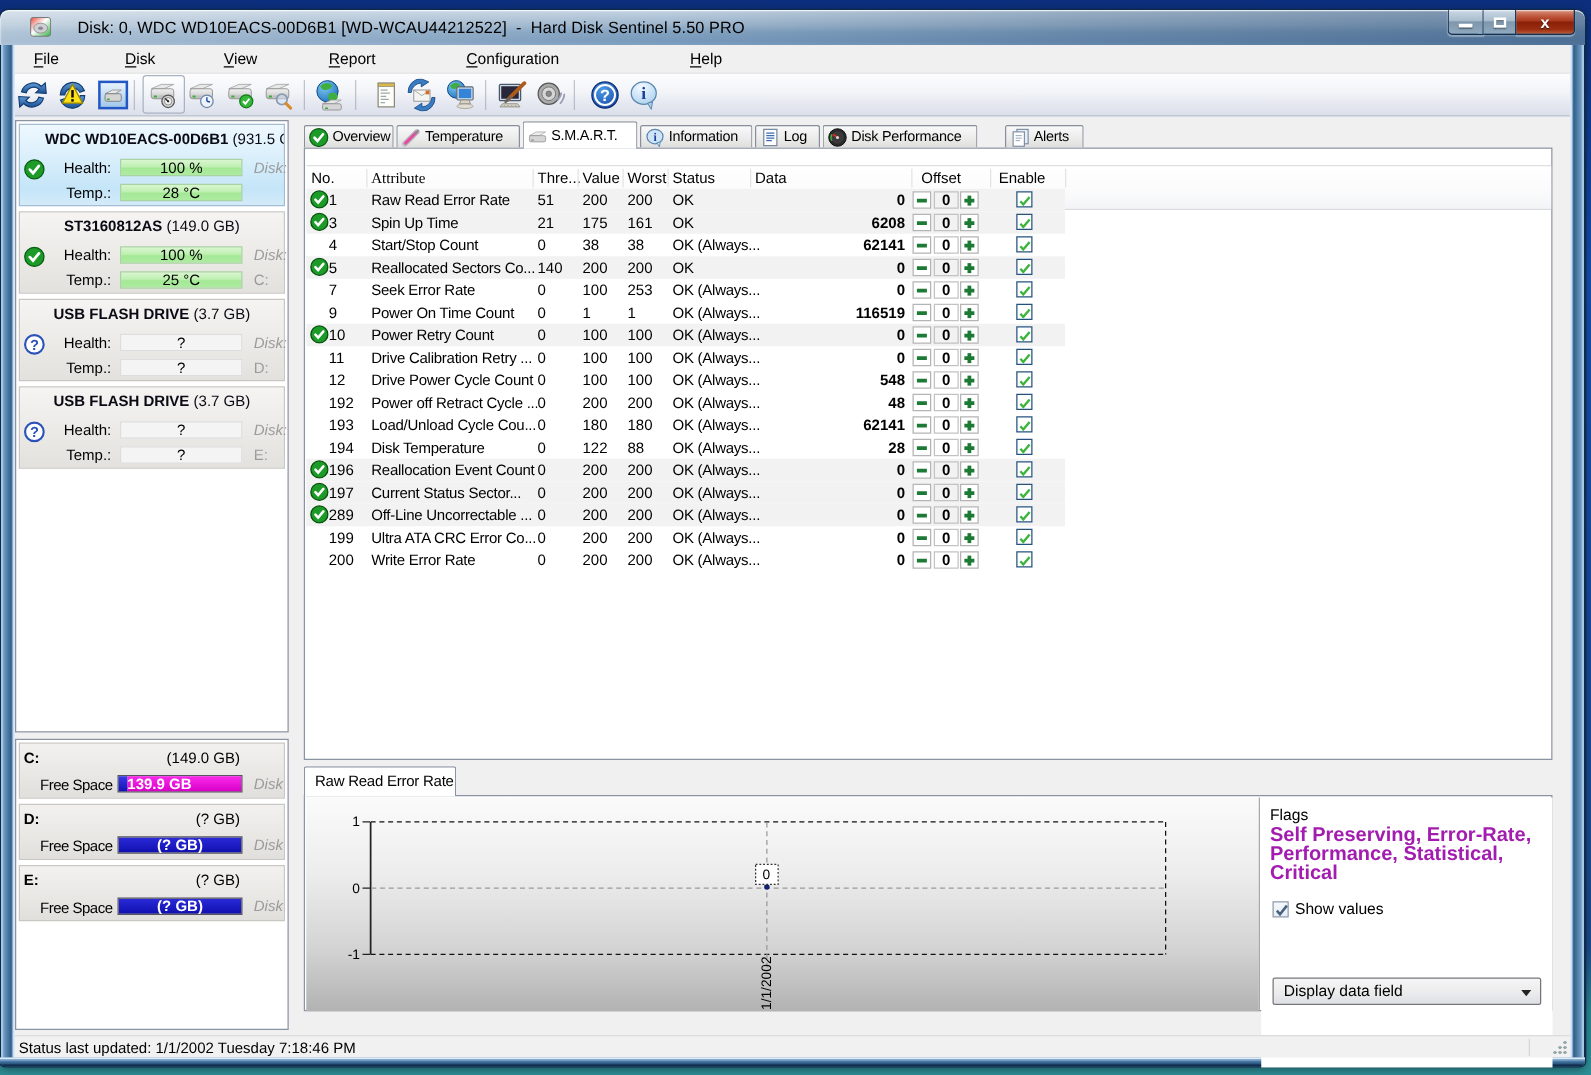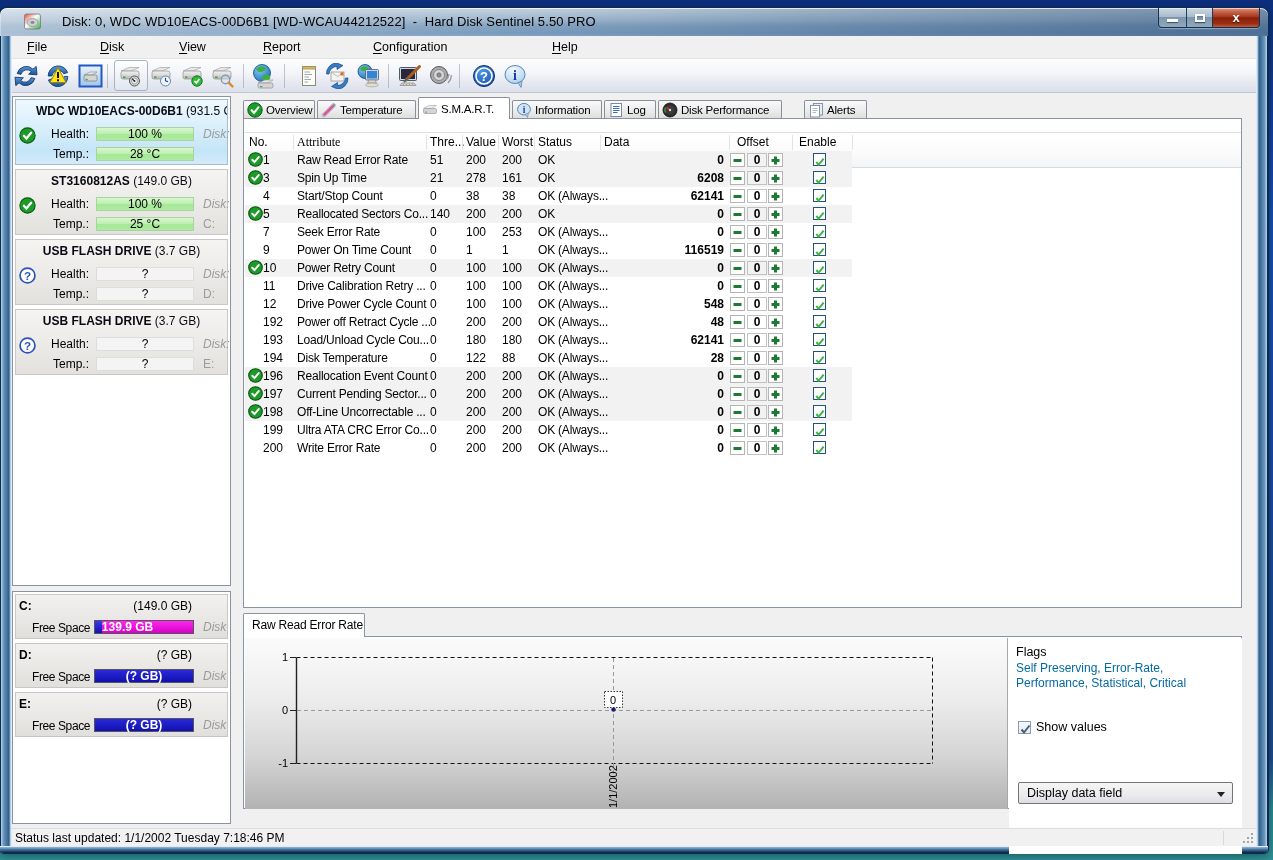--- a/index.html
+++ b/index.html
@@ -137,21 +137,21 @@
 
   
   #sub-tab { position:absolute; left:231px; top:520px; width:122px; height:24px; background:#fff;
     border:1px solid #8a93a2; border-bottom:none; border-radius:2px 2px 0 0; z-index:6;
     font-size:12px; color:#000; padding:4px 0 0 8px; white-space:nowrap; overflow:hidden; letter-spacing:-0.2px; }
   #chart-region { position:absolute; left:1px; top:1px; width:763px; height:171px;
     border-right:1px solid #a8a8a8;
     background:linear-gradient(180deg,#fbfbfb 0%,#ededed 35%,#d4d4d4 70%,#b2b2b2 100%); }
   #flags-area { position:absolute; left:765px; top:1px; width:233px; height:216px; background:#fff; }
   #flags-title { position:absolute; left:7px; top:7px; font-size:12.5px; color:#000; }
-  #flags-text { position:absolute; left:7px; top:23px; font-size:12px; font-weight:normal; color:#0369a1; line-height:15px; width:226px; }
+  #flags-text { position:absolute; left:7px; top:23px; font-size:16px; font-weight:bold; color:#a21caf; line-height:15px; width:226px; }
   #showvalues-row { position:absolute; left:9px; top:82px; display:flex; align-items:center; gap:5px; }
   #showvalues-cb { width:13px; height:13px; border:1px solid #8a9ab0; background:linear-gradient(180deg,#f6f8fa,#e8edf2); position:relative; }
   #showvalues-label { font-size:12.5px; color:#000; }
   #combo { position:absolute; left:9px; top:144px; width:215px; height:22px; border:1px solid #737679; border-radius:2px;
     background:linear-gradient(180deg,#f5f5f5 0%,#ebebed 60%,#dddfe3 100%); }
   #combo-label { position:absolute; left:8px; top:3px; font-size:12.5px; color:#000; }
   #combo-arrow { position:absolute; right:7px; top:9px; width:0; height:0; border-left:4px solid transparent; border-right:4px solid transparent; border-top:5px solid #222; }
 
   
   #statusbar { position:absolute; left:12px; top:820px; width:1244px; height:18px; background:#f1f1f1; border-top:1px solid #dcdcdc; }
@@ -547,21 +547,21 @@
                 </svg></div>
             </div>
             <div class="trow hl" style="top: 18px;">
               <span class="td-icon"><svg width="15" height="15" viewBox="0 0 15 15">
                   <circle cx="7.5" cy="7.5" r="6.8" fill="#1d9b28" stroke="#0a5210" stroke-width="1.1"></circle>
      <path d="M4.3 7.7 l2.2 2.4 4.2-5" fill="none" stroke="#fff" stroke-width="2" stroke-linecap="round"></path>
                 </svg></span>
               <div class="td td-no">3</div>
               <div class="td td-attr">Spin Up Time</div>
               <div class="td td-thre">21</div>
-              <div class="td td-value">278</div>
+              <div class="td td-value">175</div>
               <div class="td td-worst">161</div>
               <div class="td td-status">OK</div>
               <div class="td td-data">6208</div>
               <div class="offset-ctl ofs-minus">
                 <svg class="sign" width="9" height="9" viewBox="0 0 9 9">
                   <rect x="0.5" y="3" width="8" height="3" fill="#1c7a34"></rect>
                 </svg>
               </div>
               <div class="offset-ctl ofs-val">0</div>
               <div class="offset-ctl ofs-plus">
@@ -849,21 +849,21 @@
               <div class="enable-cb"><svg width="12" height="12" viewBox="0 0 13 13">
                   <path d="M2.5 6.5 L5 9.3 L10.5 2.8" fill="none" stroke="#3db53d" stroke-width="2.1"></path>
                 </svg></div>
             </div>
             <div class="trow hl" style="top: 234px;">
               <span class="td-icon"><svg width="15" height="15" viewBox="0 0 15 15">
                   <circle cx="7.5" cy="7.5" r="6.8" fill="#1d9b28" stroke="#0a5210" stroke-width="1.1"></circle>
      <path d="M4.3 7.7 l2.2 2.4 4.2-5" fill="none" stroke="#fff" stroke-width="2" stroke-linecap="round"></path>
                 </svg></span>
               <div class="td td-no">197</div>
-              <div class="td td-attr">Current Pending Sector...</div>
+              <div class="td td-attr">Current Status Sector...</div>
               <div class="td td-thre">0</div>
               <div class="td td-value">200</div>
               <div class="td td-worst">200</div>
               <div class="td td-status">OK (Always...</div>
               <div class="td td-data">0</div>
               <div class="offset-ctl ofs-minus">
                 <svg class="sign" width="9" height="9" viewBox="0 0 9 9">
                   <rect x="0.5" y="3" width="8" height="3" fill="#1c7a34"></rect>
                 </svg>
               </div>
@@ -876,21 +876,21 @@
               </div>
               <div class="enable-cb"><svg width="12" height="12" viewBox="0 0 13 13">
                   <path d="M2.5 6.5 L5 9.3 L10.5 2.8" fill="none" stroke="#3db53d" stroke-width="2.1"></path>
                 </svg></div>
             </div>
             <div class="trow hl" style="top: 252px;">
               <span class="td-icon"><svg width="15" height="15" viewBox="0 0 15 15">
                   <circle cx="7.5" cy="7.5" r="6.8" fill="#1d9b28" stroke="#0a5210" stroke-width="1.1"></circle>
      <path d="M4.3 7.7 l2.2 2.4 4.2-5" fill="none" stroke="#fff" stroke-width="2" stroke-linecap="round"></path>
                 </svg></span>
-              <div class="td td-no">198</div>
+              <div class="td td-no">289</div>
               <div class="td td-attr">Off-Line Uncorrectable ...</div>
               <div class="td td-thre">0</div>
               <div class="td td-value">200</div>
               <div class="td td-worst">200</div>
               <div class="td td-status">OK (Always...</div>
               <div class="td td-data">0</div>
               <div class="offset-ctl ofs-minus">
                 <svg class="sign" width="9" height="9" viewBox="0 0 9 9">
                   <rect x="0.5" y="3" width="8" height="3" fill="#1c7a34"></rect>
                 </svg>

